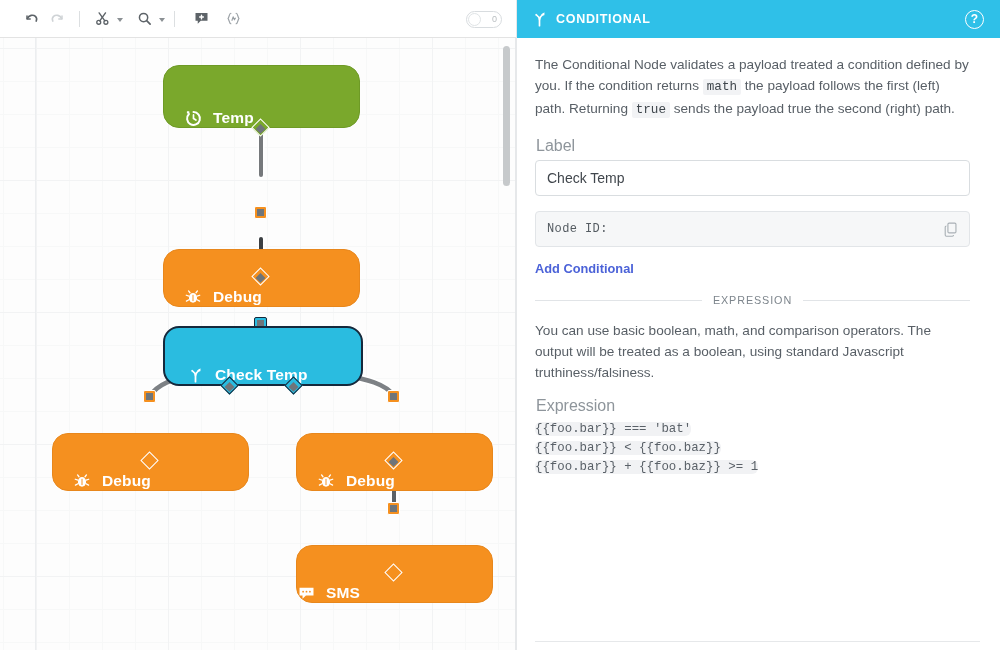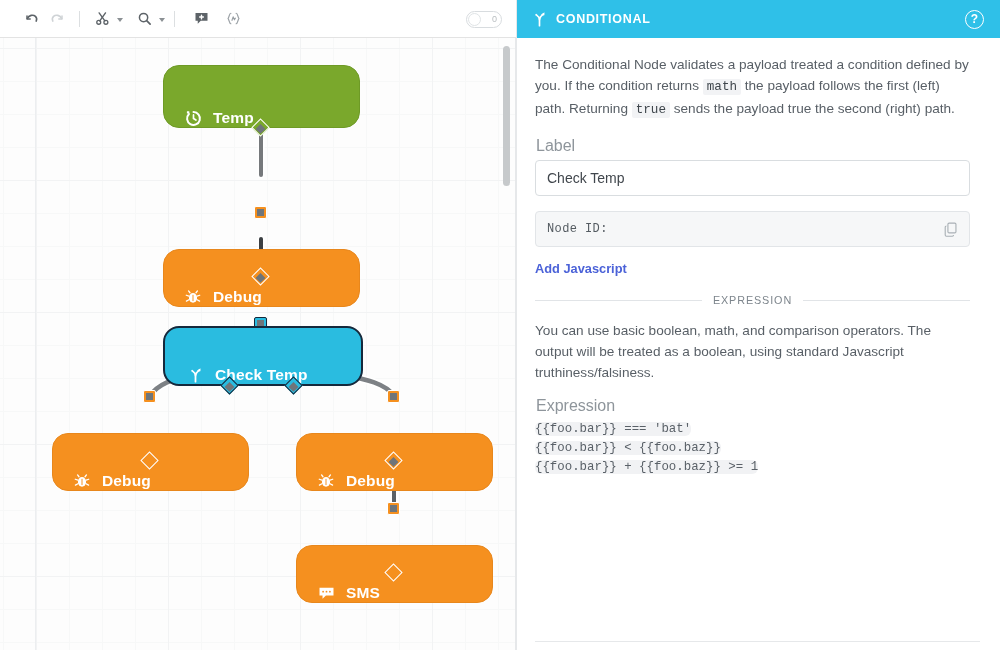--- a/index.html
+++ b/index.html
@@ -511,21 +511,21 @@
             <path d="M9 6.6 L9 13.6" stroke="#f5901f" stroke-width="1.1"></path>
           </svg>
         </span>
         <span class="nlabel">Debug</span>
       </div>
       <div class="port port-out orange filled-dark" style="left:387px; top:416px;"></div>
 
       <div class="port port-in orange" style="left:387px; top:464px;">
           <span class="pin-core"></span>
         </div>
-      <div class="node node-orange" style="left:296px; top:471px; width:197px; height:58px; padding-left:20px;">
+      <div class="node node-orange" style="left:296px; top:471px; width:197px; height:58px; ">
         <span class="nicon">
           <svg width="17" height="17" viewBox="0 0 18 18">
             <path d="M1.6 3.0 h14.8 v8.2 h-8.0 l-3.6 3.4 v-3.4 h-3.2 z" fill="#fff"></path>
             <circle cx="5.4" cy="7.1" r="0.95" fill="#f5901f"></circle>
             <circle cx="9.0" cy="7.1" r="0.95" fill="#f5901f"></circle>
             <circle cx="12.6" cy="7.1" r="0.95" fill="#f5901f"></circle>
           </svg>
         </span>
         <span class="nlabel">SMS</span>
       </div>
@@ -560,21 +560,21 @@
       <div class="ro-field">
         <span class="ro-text">Node ID:</span>
         <span class="copy-btn">
           <svg width="14" height="15" viewBox="0 0 15 16">
             <rect x="4.2" y="1.2" width="8.6" height="10.4" rx="1.3" fill="none" stroke="#a9b0b5" stroke-width="1.2"></rect>
             <path d="M10.2 13.9 a1.3 1.3 0 0 1 -1.3 1.3 h-6.3 a1.3 1.3 0 0 1 -1.3 -1.3 v-8.4 a1.3 1.3 0 0 1 1.3 -1.3" fill="none" stroke="#a9b0b5" stroke-width="1.2"></path>
           </svg>
         </span>
       </div>
 
-      <a class="link-add">Add Javascript</a>
+      <a class="link-add">Add Conditional</a>
 
       <div class="section-div">
         <span class="sd-line"></span>
         <span class="sd-text">EXPRESSION</span>
         <span class="sd-line"></span>
       </div>
 
       <p class="p-desc" style="margin-bottom:14px;">You can use basic boolean, math, and comparison operators. The output will be treated as a boolean, using standard Javascript truthiness/falsiness.</p>
 
       <div class="field-label">Expression</div>

